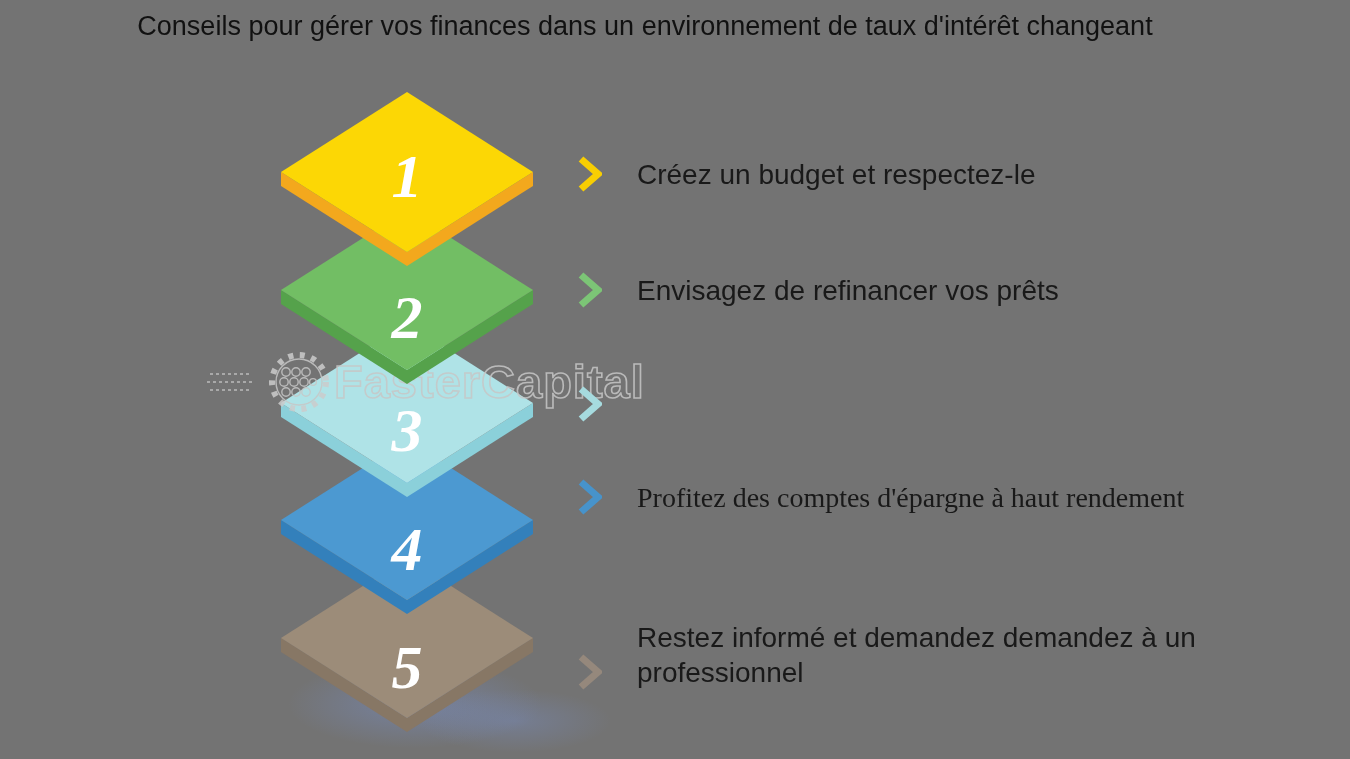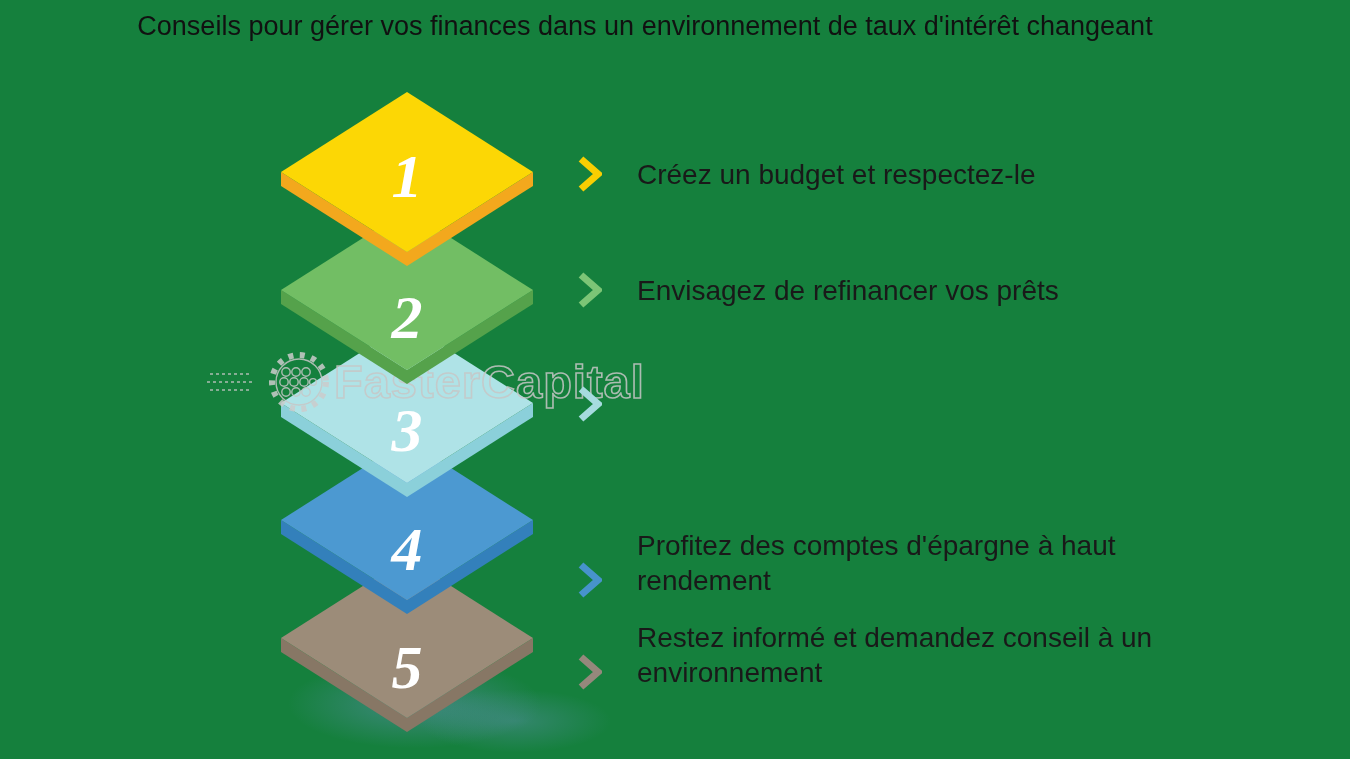--- a/index.html
+++ b/index.html
@@ -1,17 +1,17 @@
 <!DOCTYPE html>
 <html><head>
 <meta charset="utf-8">
 <style>
   html,body { margin:0; padding:0; background:#fff; }
   .canvas {
-    position:relative; width:1350px; height:759px; background:#15803d;
+    position:relative; width:1350px; height:759px; background:#737373;
     overflow:hidden; font-family:"Liberation Sans", sans-serif;
   }
   .title {
     position:absolute; top:11px; left:0; width:1290px; text-align:center;
     font-size:27px; color:#111; letter-spacing:0;
   }
   
   .layer { position:absolute; left:281px; width:252px; height:174px; }
   .layer svg { position:absolute; left:0; top:0; }
   .layer .num {
@@ -43,21 +43,21 @@
     font-size:47px; font-weight:700; letter-spacing:1px; line-height:60px;
     color:transparent; -webkit-text-stroke:1.6px #c7c7c7;
   }
   
   .row { position:absolute; left:578px; z-index:60; display:flex; gap:35px; align-items:flex-end; }
   .row .label {
     font-size:28px; line-height:35px; color:#191919; max-width:600px;
   }
   .row svg { flex:0 0 auto; margin-top:0; }
   .r1 { top:156px; } .r2 { top:272px; } .r3 { top:386px; }
-  .r4 { top:528px; } .r5 { top:620px; }
+  .r4 { top:479px;font-family:Liberation Serif, serif; } .r5 { top:620px; }
 </style>
 </head>
 <body>
 
 <div class="canvas">
 
   <div class="title">Conseils pour gérer vos finances dans un environnement de taux d'intérêt changeant</div>
 
   <div class="glow glow-a"></div>
   <div class="glow glow-b"></div>
@@ -154,16 +154,16 @@
     <svg width="24" height="36" viewBox="0 0 24 36">
       <polyline points="3,3 20,18 3,33" fill="none" stroke-width="7" stroke="#4793CB"></polyline>
     </svg>
     <div class="label">Profitez des comptes d'épargne à haut rendement</div>
   </div>
 
   <div class="row r5">
     <svg width="24" height="36" viewBox="0 0 24 36">
       <polyline points="3,3 20,18 3,33" fill="none" stroke-width="7" stroke="#95887C"></polyline>
     </svg>
-    <div class="label">Restez informé et demandez conseil à un environnement</div>
+    <div class="label">Restez informé et demandez demandez à un professionnel</div>
   </div>
 
 </div>
 
 </body></html>

